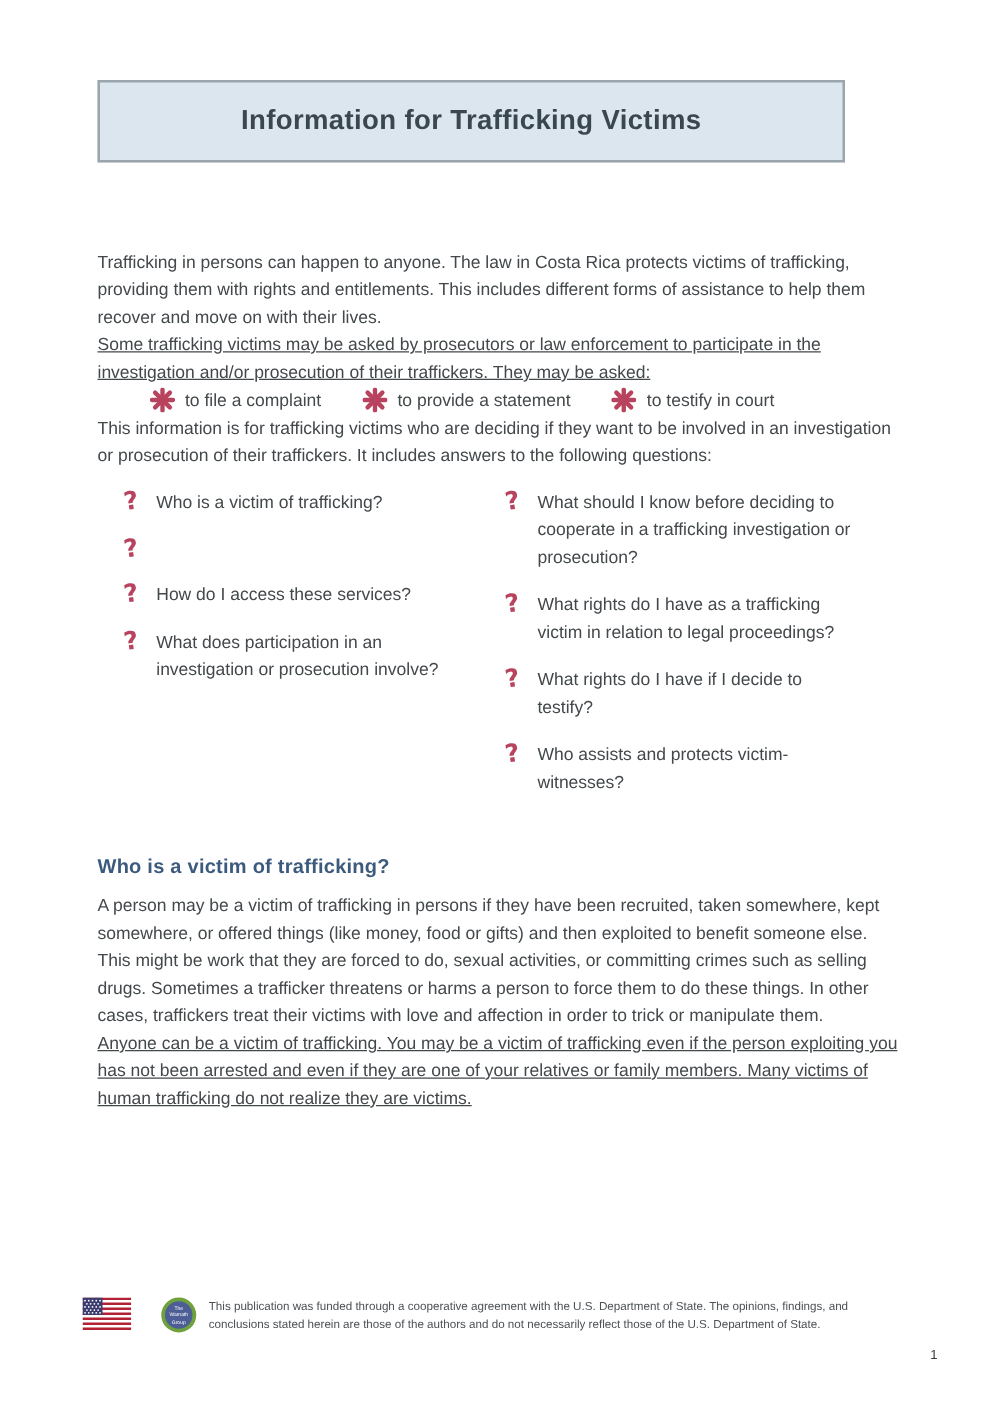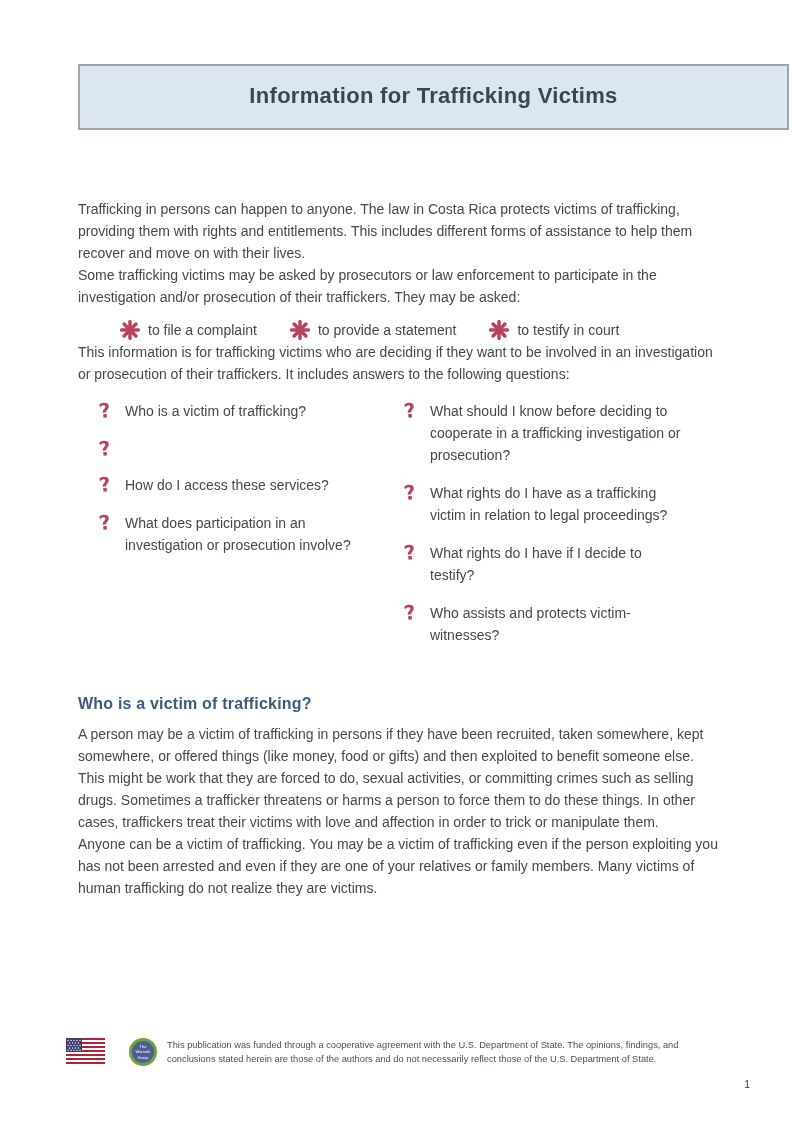--- a/index.html
+++ b/index.html
@@ -10,21 +10,21 @@
     background: #ffffff;
     font-family: "Liberation Sans", sans-serif;
     color: #43484b;
     overflow: hidden;
     margin: 0 auto;
   }
   
   .banner {
     position: absolute;
     left: 78px; top: 64px;
-    width: 711px;
+    width: 598px;
     box-sizing: border-box;
     background: #dbe6ee;
     border: 2px solid #9aa5ac;
     text-align: center;
     padding: 17px 22px 19px;
   }
   .banner h1 {
     margin: 0;
     font-size: 22px;
     font-weight: bold;
@@ -40,27 +40,27 @@
   }
   
   .content {
     position: absolute;
     left: 78px; top: 198px;
     width: 640px;
     font-size: 14px;
     line-height: 22px;
   }
   .content p { margin: 0; }
-  .para-gap   { margin-top: 22px; }
+  .para-gap   { margin-top: 22px; text-decoration: underline; }
   .para-gap-lg{ margin-top: 33px; }
   
   .asked-row {
     display: flex;
     align-items: center;
-    margin: 11px 0 0 42px;
+    margin: 1px 0 0 42px;
   }
   .asked-item {
     display: flex;
     align-items: center;
     margin-right: 33px;
     white-space: nowrap;
   }
   .ast-icon { width: 20px; height: 20px; margin-right: 8px; flex: 0 0 20px; }
   
   .questions {

